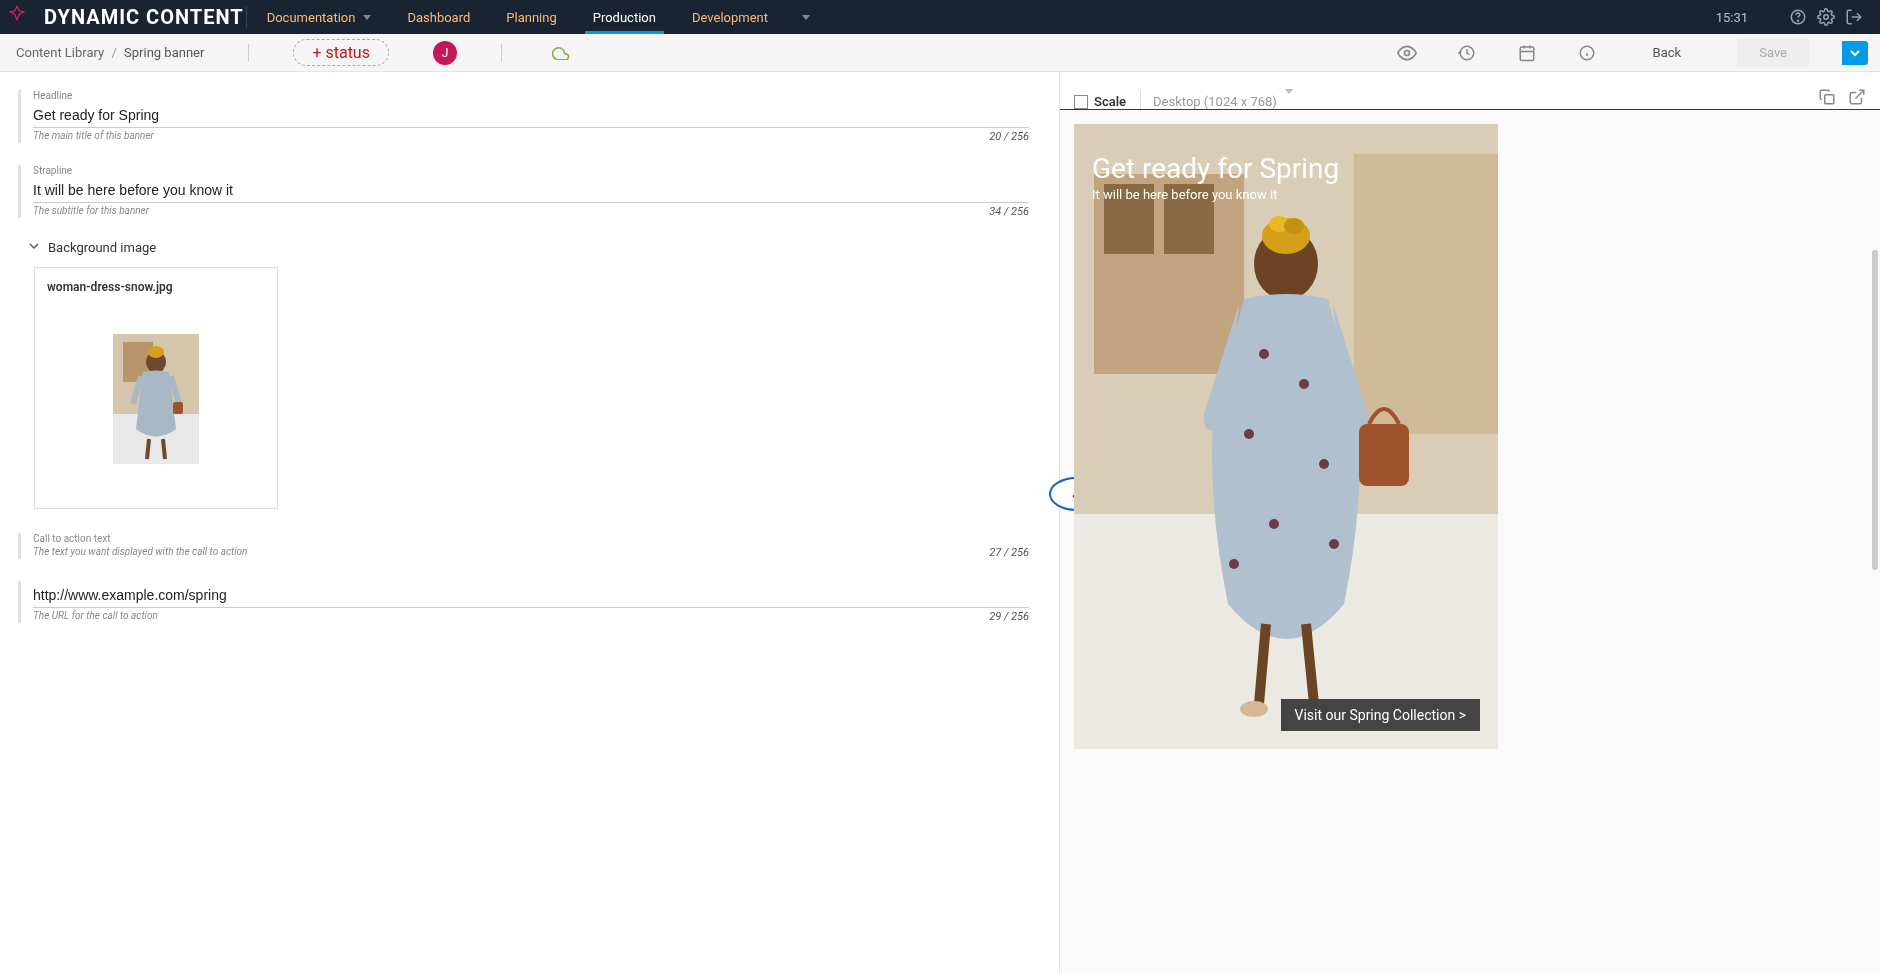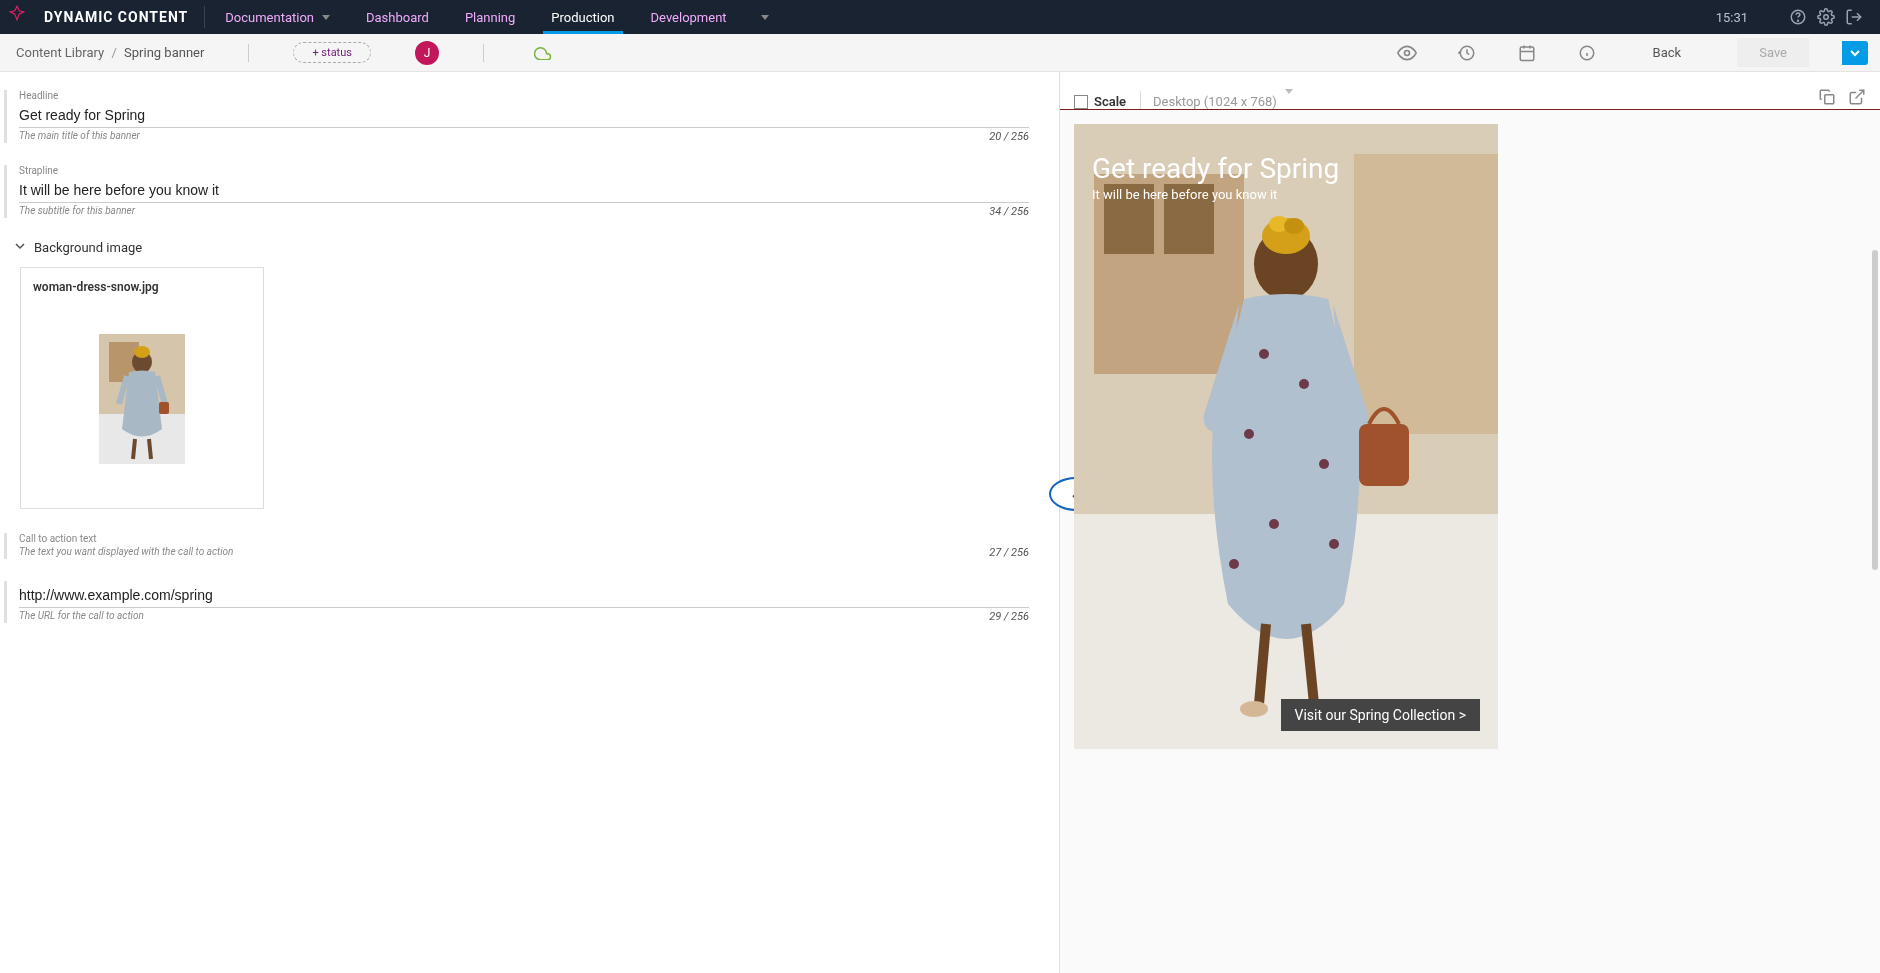--- a/index.html
+++ b/index.html
@@ -1,49 +1,49 @@
 <!DOCTYPE html>
 <html><head>
 <meta charset="utf-8">
 <style>
 * { box-sizing: border-box; margin: 0; padding: 0; }
 body { font-family: -apple-system, BlinkMacSystemFont, "Segoe UI", Roboto, Arial, sans-serif; font-size: 13px; color: #333; background: #fff; overflow: hidden; }
 
 
 .topnav { height: 34px; background: #1a2332; display: flex; align-items: center; padding: 0 12px 0 8px; }
 .topnav .logo { width: 26px; height: 26px; margin-right: 10px; }
-.topnav .brand { color: #fff; font-weight: 700; font-size: 14px; letter-spacing: 1px; margin-right: 14px; }
+.topnav .brand { color: #fff; font-weight: 700; font-size: 20px; letter-spacing: 1px; }
 .topnav .vsep { width: 1px; height: 22px; background: rgba(255,255,255,0.15); margin: 0 2px; }
-.topnav .navitem { color: #f0abfc; padding: 0 18px; height: 34px; display: flex; align-items: center; cursor: pointer; font-size: 13px; position: relative; }
+.topnav .navitem { color: #fdba74; padding: 0 18px; height: 34px; display: flex; align-items: center; cursor: pointer; font-size: 13px; position: relative; }
 .topnav .navitem.active { color: #fff; }
 .topnav .navitem.active::after { content: ""; position: absolute; left: 10%; right: 10%; bottom: 0; height: 3px; background: #039be5; }
 .topnav .navitem .caret { margin-left: 8px; border-left: 4px solid transparent; border-right: 4px solid transparent; border-top: 5px solid #888; }
 .topnav .spacer { flex: 1; }
 .topnav .time { color: #b8c0cc; font-size: 13px; margin-right: 8px; }
 .topnav .iconbtn { color: #9aa3b0; width: 28px; height: 28px; display: flex; align-items: center; justify-content: center; cursor: pointer; }
 .topnav svg { width: 18px; height: 18px; }
 
 
 .subhead { height: 38px; background: #f5f5f5; border-bottom: 1px solid #e3e3e3; display: flex; align-items: center; padding: 0 12px 0 16px; gap: 32px; }
 .subhead .crumb { color: #666; font-size: 13px; }
 .subhead .crumb .slash { margin: 0 4px; color: #999; }
 .subhead .crumb .cur { color: #555; }
 .subhead .vsep2 { width: 1px; height: 18px; background: #ccc; margin: 0 12px; }
-.subhead .status-add { border: 1px dashed #aaa; border-radius: 14px; padding: 3px 18px; color: #701a75; font-size: 11px; cursor: pointer; }
+.subhead .status-add { border: 1px dashed #aaa; border-radius: 14px; padding: 3px 18px; color: #b91c1c; font-size: 16px; cursor: pointer; }
 .subhead .avatar { width: 24px; height: 24px; border-radius: 50%; background: #c2185b; color: #fff; font-size: 12px; display: flex; align-items: center; justify-content: center; margin-left: 12px; }
 .subhead .cloud { color: #7cb342; margin-left: 10px; display:flex; align-items:center; }
 .subhead .spacer { flex: 1; }
 .subhead .toolicon { color: #888; width: 28px; display:flex; align-items:center; justify-content:center; cursor:pointer; }
 .subhead .back { color: #555; padding: 6px 20px; cursor: pointer; }
 .subhead .save { background: #eee; color: #aaa; padding: 7px 22px; margin-left: 4px; }
 .subhead .savearrow { background: #039be5; color: #fff; padding: 7px 8px; margin-left: 1px; border-radius: 0 3px 3px 0; cursor:pointer; display:flex; align-items:center; }
 
 
 .main { display: flex; height: calc(100vh - 72px); }
-.editor { flex: 0 0 1060px; overflow-y: auto; padding: 18px 30px 30px 4px; position: relative; border-right: 1px solid #e0e0e0;}
+.editor { flex: 0 0 1060px; overflow-y: auto; padding: 18px 30px 30px 18px; position: relative; border-right: 1px solid #e0e0e0;}
 .preview-col { flex: 1; background: #fafafa; position: relative; display:flex; flex-direction:column; }
 
 
 .field { border-left: 3px solid #e0e0e0; padding-left: 12px; margin-bottom: 22px; }
 .field .flabel { font-size: 10px; color: #888; }
 .field .finput { width: 100%; border: none; border-bottom: 1px solid #ccc; font-size: 14px; padding: 6px 0 4px 0; outline: none; color:#222; }
 .field .frow { display:flex; justify-content:space-between; margin-top:2px;font-style:italic; }
 .field .fhelp { font-size: 10px; color: #888; }
 .field .fcount { font-size: 11px; color: #555; }
 

